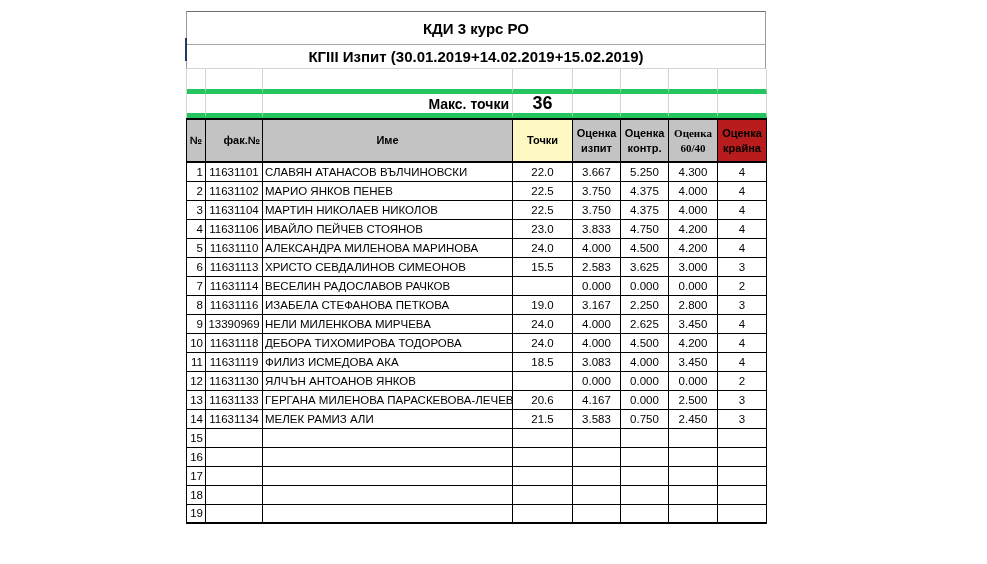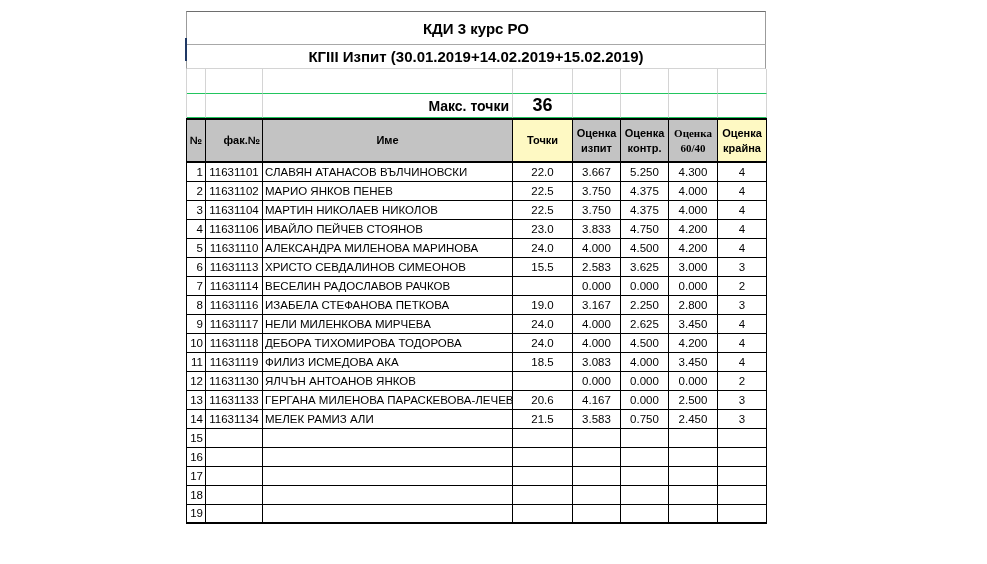--- a/index.html
+++ b/index.html
@@ -26,21 +26,21 @@
   .title-row.t2 { height: 24px; border-bottom: 1px solid #d4d4d4; }
 
   
   .grid-row {
     display: grid;
     grid-template-columns: 19px 57px 250px 60px 48px 48px 49px 49px;
     border-left: 1px solid #d4d4d4;
   }
   .grid-row .gcell {
     border-right: 1px solid #d4d4d4;
-    border-bottom: 1px solid #22c55e;
+    border-bottom: 5px solid #22c55e;
     height: 100%;
     display: flex; align-items: center;
     overflow: hidden;
   }
   .spacer-row { height: 25px; }
   .max-row { height: 24px; }
   .max-row .label-cell { justify-content: flex-end; padding-right: 3px; font-weight: bold; font-size: 14px; }
   .max-row .value-cell { justify-content: center; font-weight: bold; font-size: 18px; }
 
   
@@ -129,21 +129,21 @@
     </colgroup>
     <thead>
       <tr>
         <th style="background: rgb(195, 195, 195);">№</th>
         <th style="background: rgb(195, 195, 195); text-align: right;">фак.№</th>
         <th style="background: rgb(195, 195, 195);">Име</th>
         <th style="background: #fef9c3;">Точки</th>
         <th style="background: rgb(195, 195, 195);">Оценка изпит</th>
         <th style="background: rgb(195, 195, 195);">Оценка контр.</th>
         <th style="background: rgb(195, 195, 195); font-family: Liberation Serif, serif;">Оценка 60/40</th>
-        <th style="background: #fef9c3; margin-top: 29px;">Оценка крайна</th>
+        <th style="background: #b91c1c; margin-top: 29px;">Оценка крайна</th>
       </tr>
     </thead>
     <tbody>
         <tr>
           <td class="col-num">1</td>
           <td class="col-fac">11631101</td>
           <td class="col-name">СЛАВЯН АТАНАСОВ ВЪЛЧИНОВСКИ</td>
           <td class="col-points">22.0</td>
           <td class="col-exam">3.667</td>
           <td class="col-test">5.250</td>
@@ -215,21 +215,21 @@
           <td class="col-fac">11631116</td>
           <td class="col-name">ИЗАБЕЛА СТЕФАНОВА ПЕТКОВА</td>
           <td class="col-points">19.0</td>
           <td class="col-exam">3.167</td>
           <td class="col-test">2.250</td>
           <td class="col-weighted">2.800</td>
           <td class="col-final">3</td>
         </tr>
         <tr>
           <td class="col-num">9</td>
-          <td class="col-fac">11631117</td>
+          <td class="col-fac">13390969</td>
           <td class="col-name">НЕЛИ МИЛЕНКОВА МИРЧЕВА</td>
           <td class="col-points">24.0</td>
           <td class="col-exam">4.000</td>
           <td class="col-test">2.625</td>
           <td class="col-weighted">3.450</td>
           <td class="col-final">4</td>
         </tr>
         <tr>
           <td class="col-num">10</td>
           <td class="col-fac">11631118</td>

